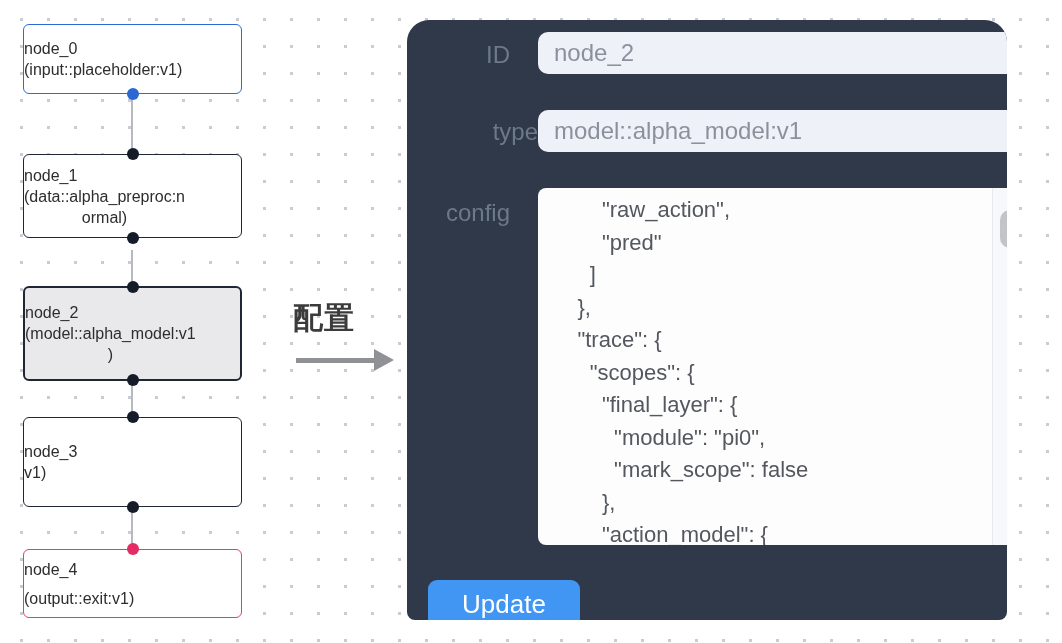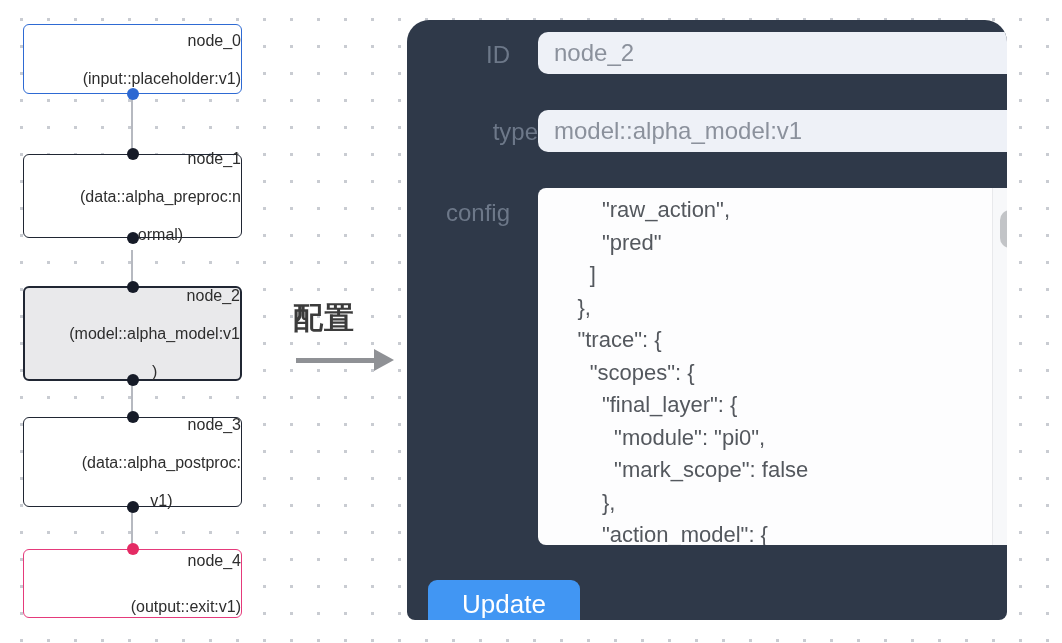--- a/index.html
+++ b/index.html
@@ -9,30 +9,30 @@
     background-color:#ffffff;
     background-image:radial-gradient(circle, #c9ccd2 1.6px, transparent 1.6px);
     background-size:27px 27px;
     background-position:8px 6px;
   }
 
   
   .node{
     position:absolute;left:23px;width:219px;box-sizing:border-box;
     background:#ffffff;border:1.5px solid #202633;border-radius:6px;
-    display:flex;flex-direction:column;align-items:flex-end;justify-content:center;
+    display:flex;flex-direction:column;align-items:flex-start;justify-content:center;
     text-align:center;color:#2d2d2d;font-size:16px;line-height:21px;font-weight:500;
     z-index:2;
   }
   .node-0{top:24px;height:70px;border-color:#2e6ad3;}
   .node-1{top:154px;height:84px;}
   .node-2{top:286px;height:95px;background:#e9e9eb;border-width:2.5px;}
   .node-3{top:417px;height:90px;}
   .node-4{top:549px;height:69px;border-color:#e53a7b;gap:8px;}
-  .node-type div{white-space:nowrap;margin-top:17px;}
+  .node-type div{white-space:nowrap;}
   .handle{
     position:absolute;width:12px;height:12px;border-radius:50%;
     background:#161b28;left:calc(50% - 6px);z-index:3;
   }
   .handle-top{top:-7px;}
   .handle-bottom{bottom:-7px;}
   .handle-blue{background:#2d68d2;}
   .handle-pink{background:#e42b64;}
   .edge{position:absolute;left:131px;width:2px;background:#b6b9c0;z-index:1;}
   .edge-0{top:95px;height:60px;}
@@ -134,21 +134,20 @@
     <div>(model::alpha_model:v1</div>
     <div>)</div>
   </div>
   <div class="handle handle-bottom"></div>
 </div>
 
 <div class="node node-3">
   <div class="handle handle-top"></div>
   <div class="node-title">node_3</div>
   <div class="node-type">
-    <div>(data::alpha_postproc:</div>
     <div>v1)</div>
   </div>
   <div class="handle handle-bottom"></div>
 </div>
 
 <div class="node node-4">
   <div class="handle handle-top handle-pink"></div>
   <div class="node-title">node_4</div>
   <div class="node-type">
     <div>(output::exit:v1)</div>

